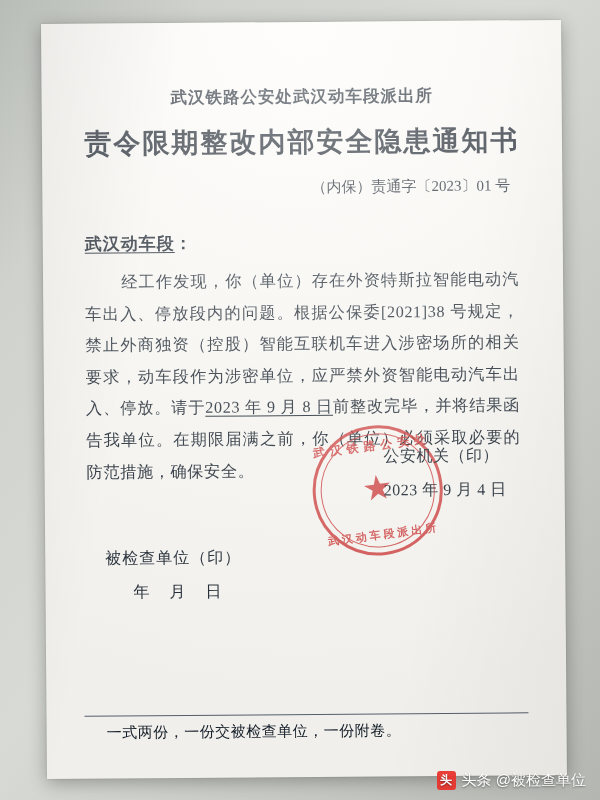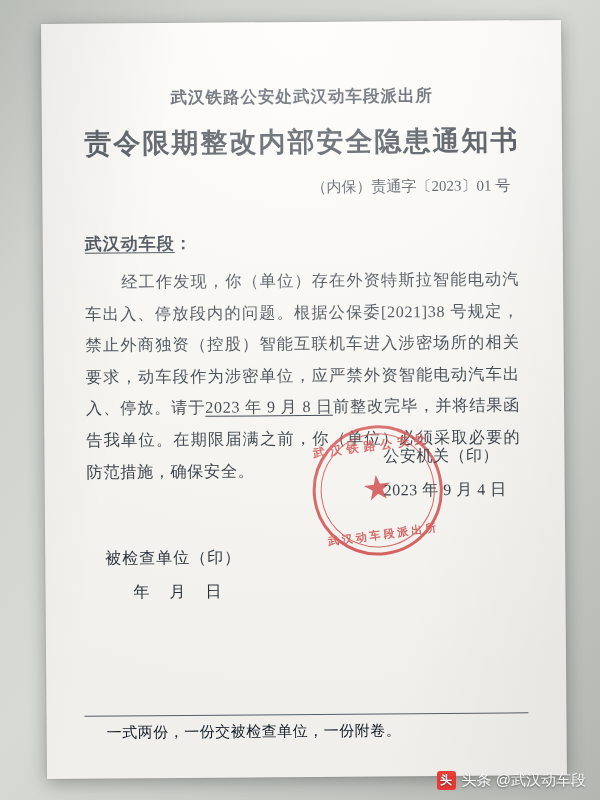--- a/index.html
+++ b/index.html
@@ -262,14 +262,14 @@
     </div>
 
     <div class="footer-rule"></div>
     <div class="footer-note">一式两份，一份交被检查单位，一份附卷。</div>
 
   </div>
 </div>
 
 <div id="watermark">
   <span class="wm-logo">头</span>
-  <span>头条 @武汉动车段</span>
+  <span>头条 @被检查单位</span>
 </div>
 
 </body></html>

